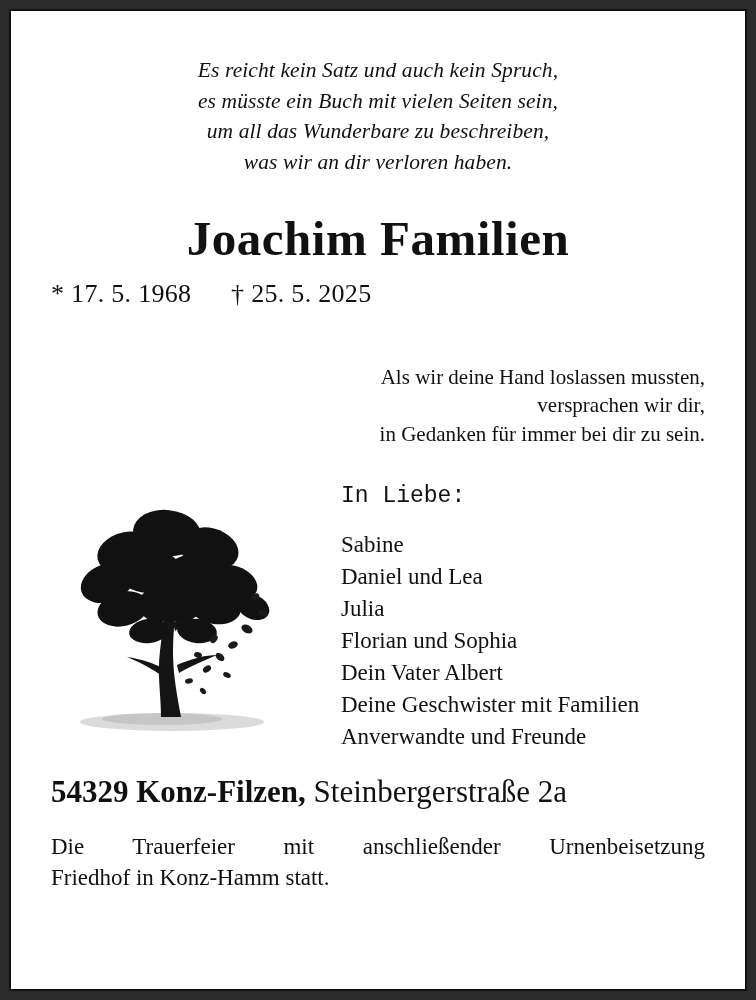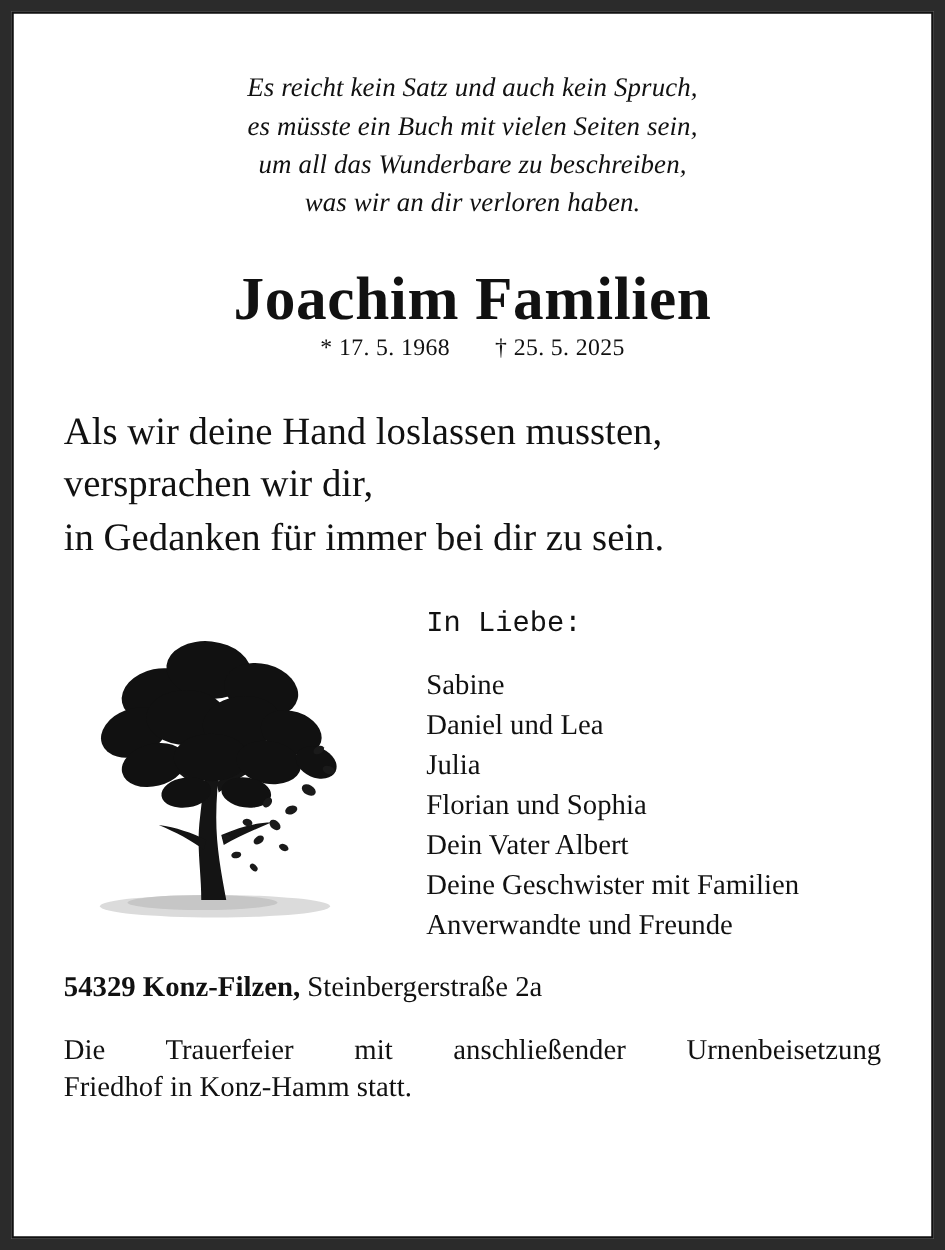--- a/index.html
+++ b/index.html
@@ -43,32 +43,31 @@
 
   .name {
     text-align: center;
     font-weight: bold;
     font-size: 49px;
     letter-spacing: 0.5px;
     margin-top: 36px;
     line-height: 1.05;
   }
   .dates {
-    text-align: center;
-    font-size: 19px;
-    margin-top: 3px;
+    font-size: 26px;
+    margin-top: 14px;
     letter-spacing: 0.3px;
   }
   .dates .gap { display: inline-block; width: 26px; }
 
   .verse {
-    text-align: left;
-    font-size: 31px;
+    text-align: right;
+    font-size: 21px;
     line-height: 1.38;
-    margin-top: 34px;
+    margin-top: 54px;
   }
   .verse div { white-space: nowrap; }
 
   .middle {
     position: relative;
     margin-top: 22px;
     height: 295px;
   }
   .tree-wrap {
     position: absolute;
@@ -83,21 +82,21 @@
     position: absolute;
     left: 290px;
     top: 10px;
     font-size: 23px;
     line-height: 1.39;
   }
   .family .intro { margin-bottom: 16px; font-family: Liberation Mono, monospace; }
   .family .member { white-space: nowrap; }
 
   .address {
-    font-size: 23px;
+    font-size: 31px;
     margin-top: 8px;
   }
   .address b { font-weight: bold; }
 
   .details {
     font-size: 23px;
     line-height: 1.33;
     margin-top: 22px;
     text-align: justify;
   }

